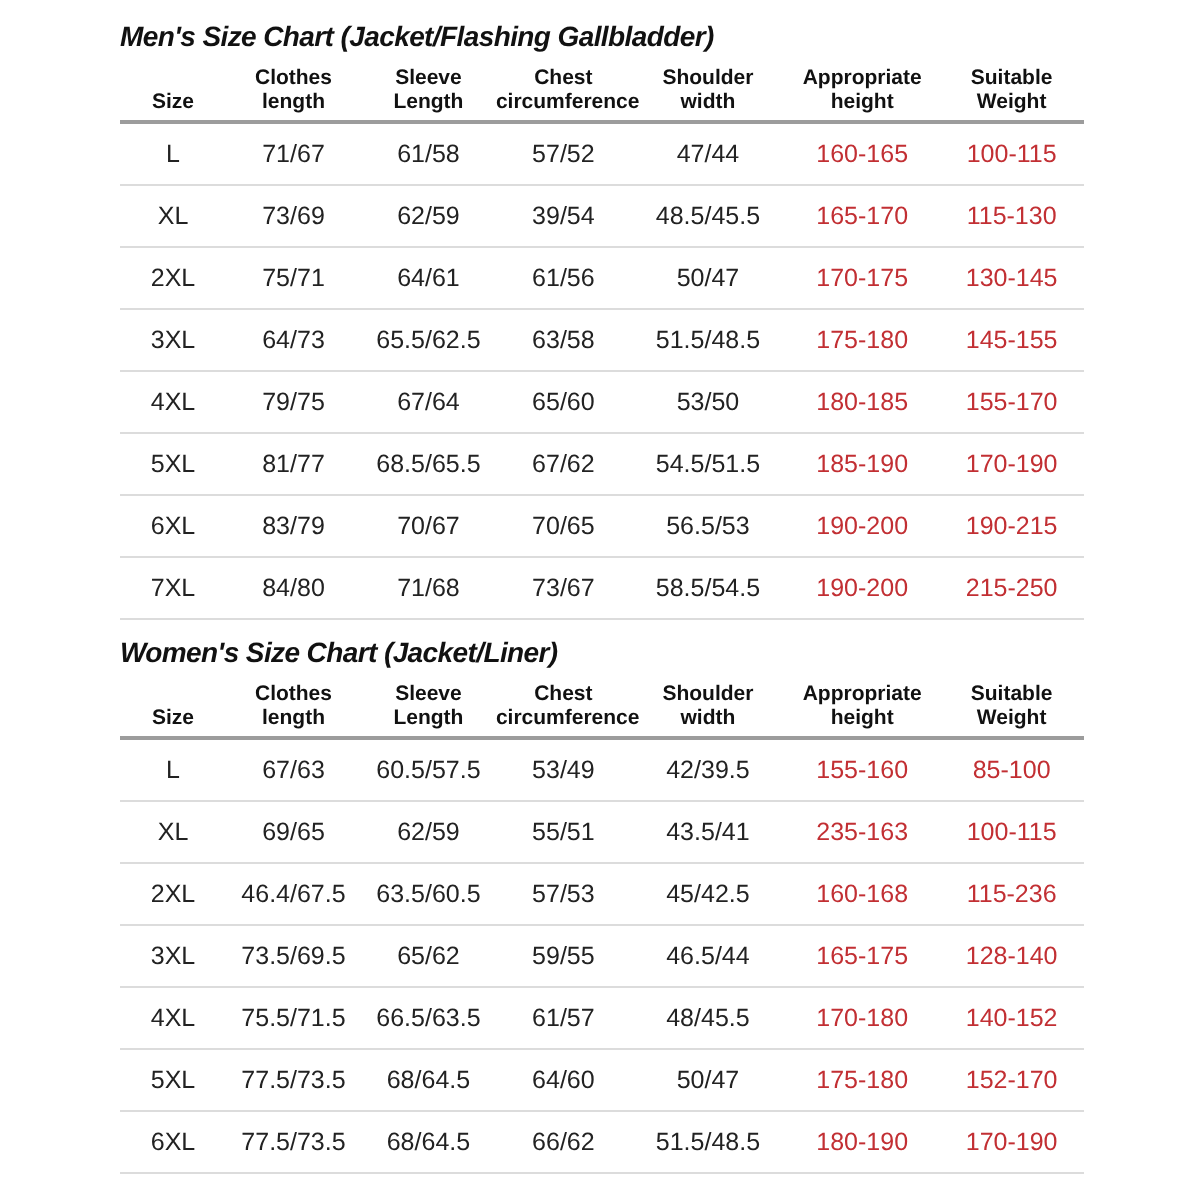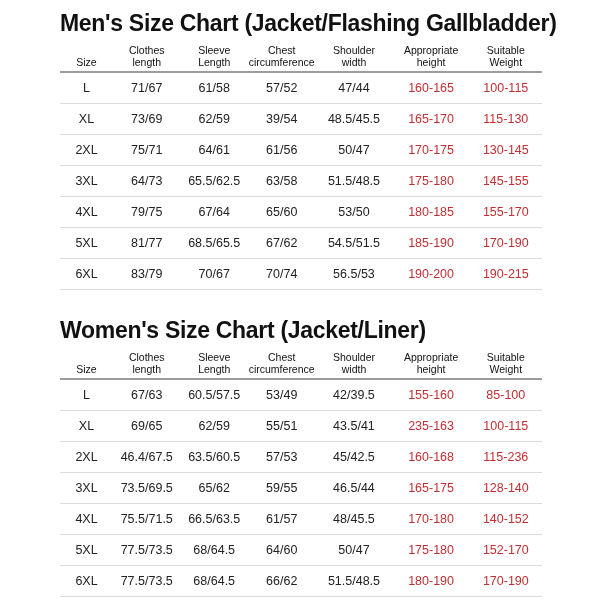--- a/index.html
+++ b/index.html
@@ -15,45 +15,46 @@
     height: 600px;
     background: var(--bg);
     font-family: "Liberation Sans", sans-serif;
     color: var(--text);
     overflow: hidden;
   }
   .page {
     padding: 7px 58px 0 60px;
   }
   .chart-title {
-    font-size: 23px;
+    font-size: 14px;
     font-weight: bold;
     letter-spacing: -0.3px;
     color: #111;
     margin: 3px 0 5px 0;
     white-space: nowrap;
+    font-style: italic;
   }
   .womens-section .chart-title {
-    margin-top: 27px;
+    margin-top: 8px;
   }
   table {
     width: 100%;
     border-collapse: collapse;
     table-layout: fixed;
   }
   col.c0 { width: 11%; }
   col.c1 { width: 14%; }
   col.c2 { width: 14%; }
   col.c3 { width: 14%; }
   col.c4 { width: 16%; }
   col.c5 { width: 16%; }
   col.c6 { width: 15%; }
   thead th {
     font-size: 10.5px;
-    font-weight: normal;
+    font-weight: bold;
     line-height: 1.15;
     color: #111;
     text-align: center;
     vertical-align: bottom;
     white-space: pre-line;
     padding: 2px 0 3px 0;
     border-bottom: 2px solid var(--header-rule);
   }
   tbody td {
     font-size: 12.5px;
@@ -155,24 +156,33 @@
             <td>68.5/65.5</td>
             <td>67/62</td>
             <td>54.5/51.5</td>
             <td>185-190</td>
             <td>170-190</td>
           </tr>
           <tr>
             <td>6XL</td>
             <td>83/79</td>
             <td>70/67</td>
-            <td>70/74</td>
+            <td>70/65</td>
             <td>56.5/53</td>
             <td>190-200</td>
             <td>190-215</td>
+          </tr>
+          <tr>
+            <td>7XL</td>
+            <td>84/80</td>
+            <td>71/68</td>
+            <td>73/67</td>
+            <td>58.5/54.5</td>
+            <td>190-200</td>
+            <td>215-250</td>
           </tr>
         </tbody>
     </table>
   </section>
 
   <section class="womens-section">
     <h1 class="chart-title">Women's Size Chart (Jacket/Liner)</h1>
     <table>
       <colgroup>
         <col class="c0">

